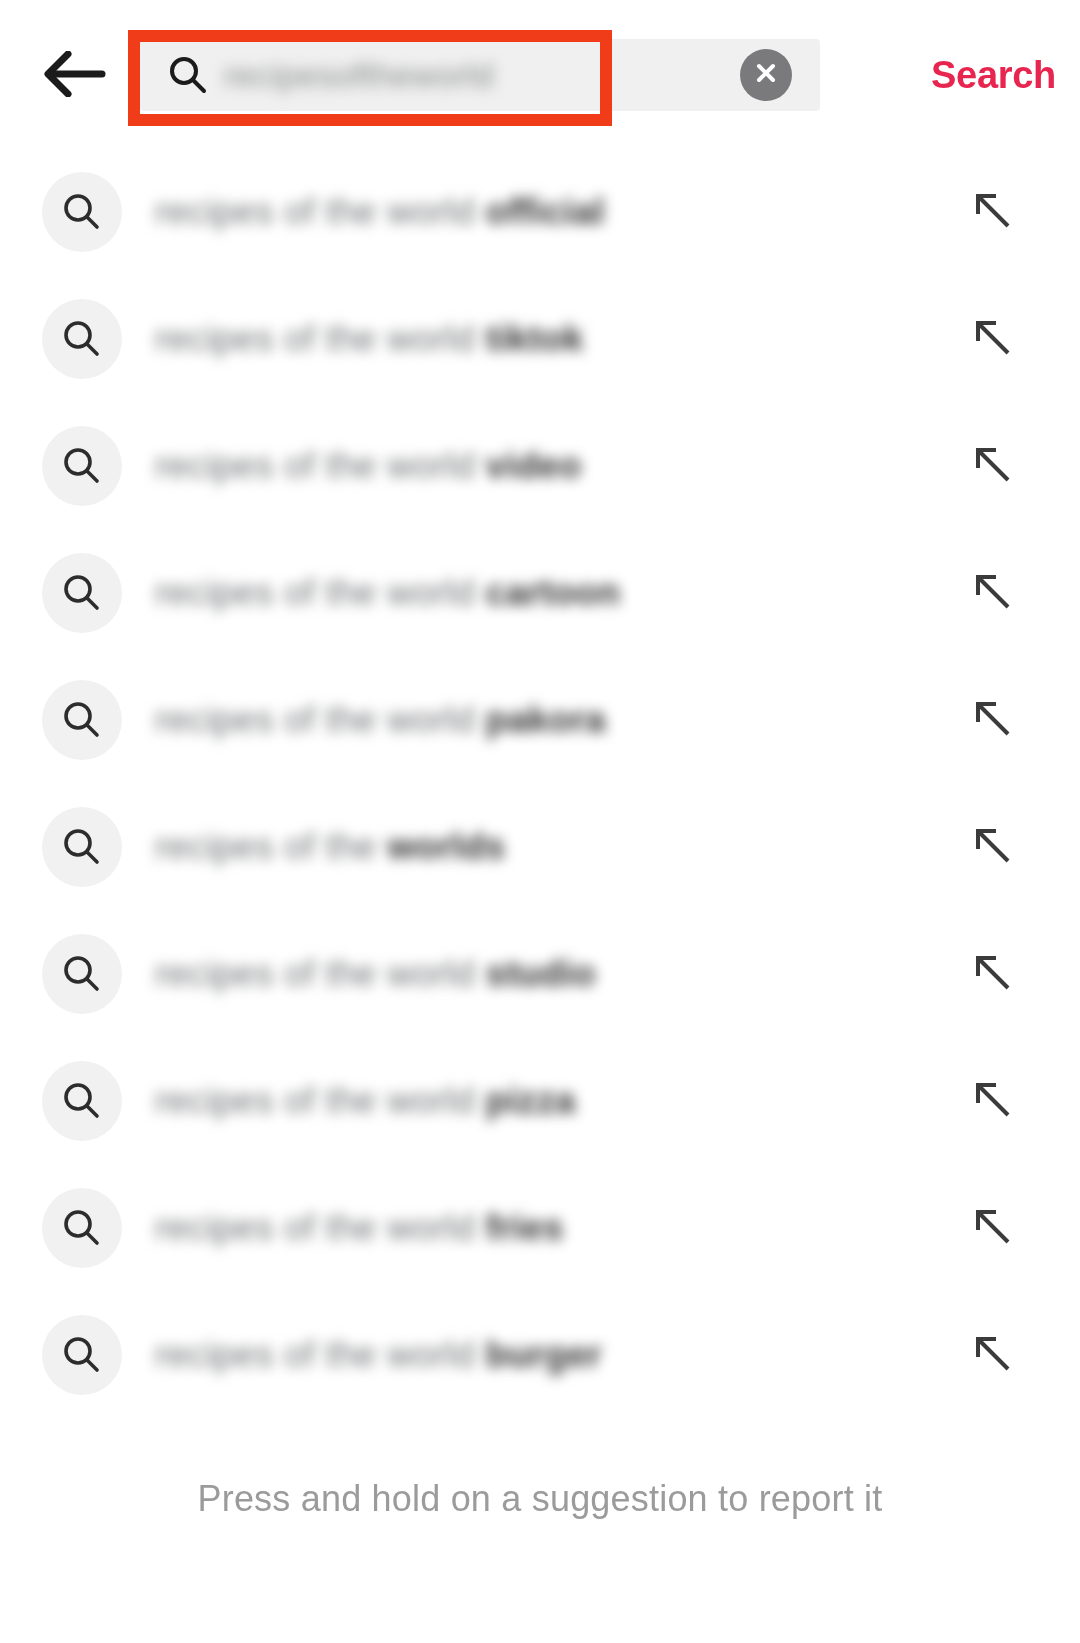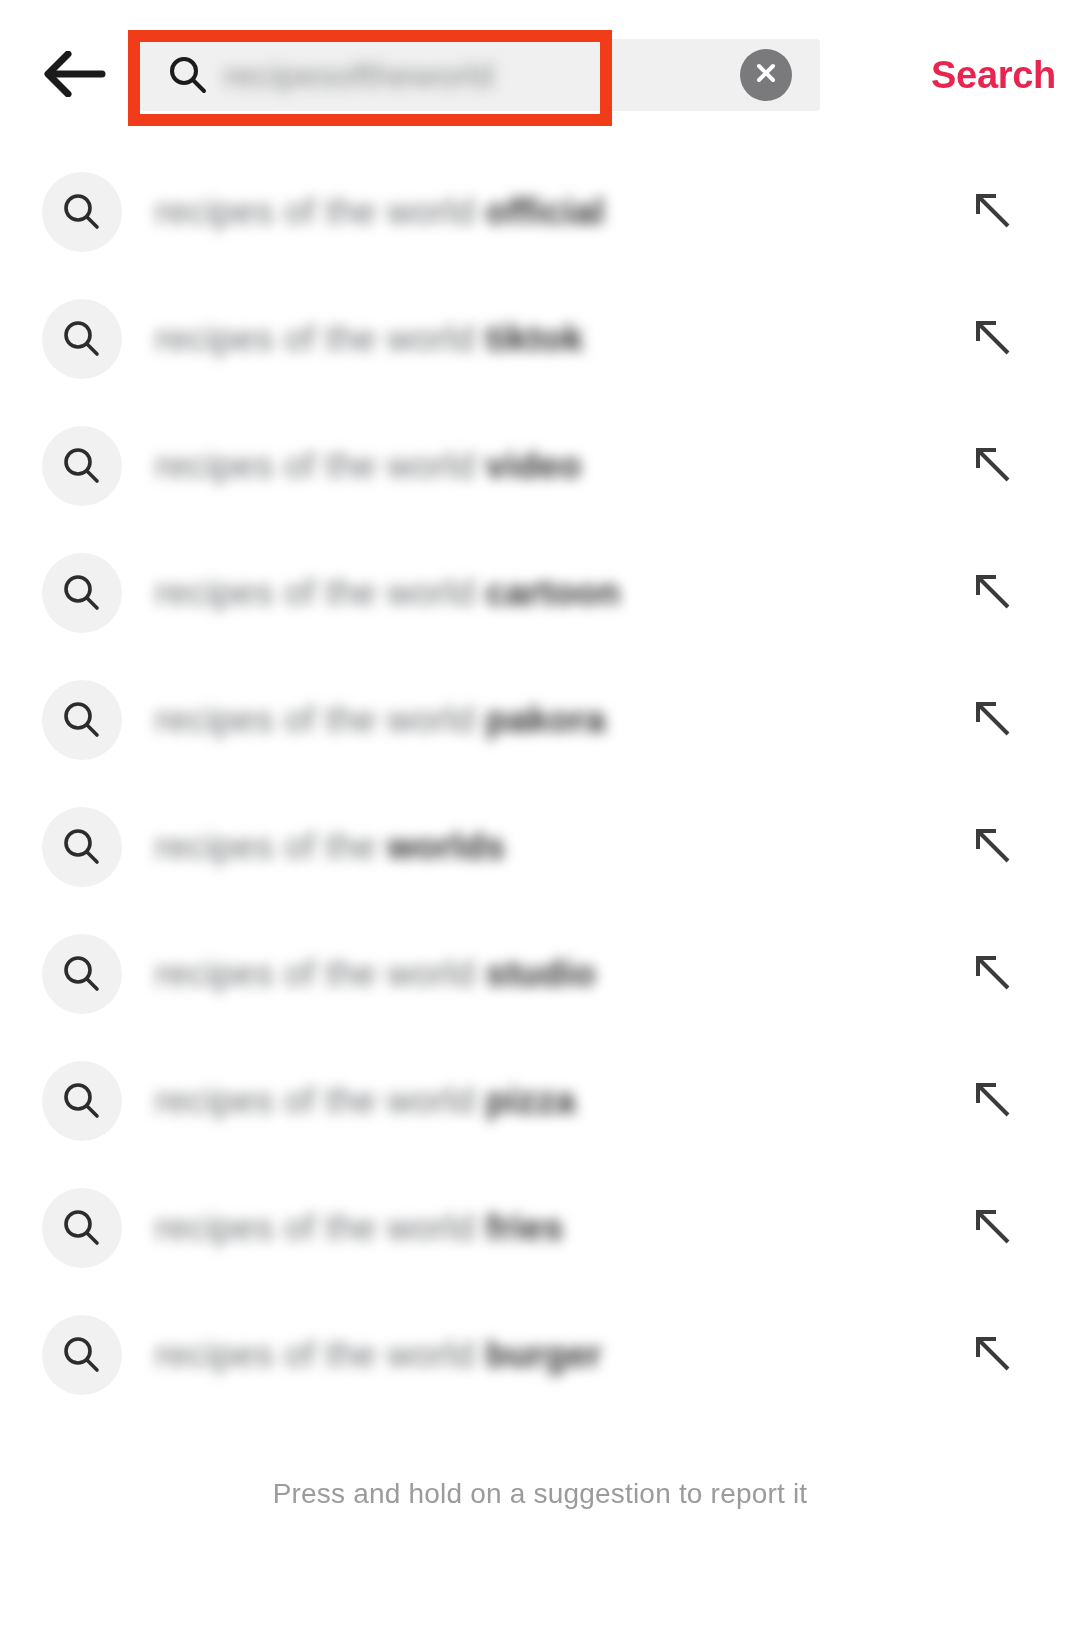--- a/index.html
+++ b/index.html
@@ -147,21 +147,21 @@
     display: flex; align-items: center; justify-content: center;
     cursor: pointer;
   }
 
   
   .footer-note {
     position: absolute;
     left: 0; top: 1478px;
     width: 1080px;
     text-align: center;
-    font-size: 28px;
+    font-size: 36px;
     color: #9b9b9b;
     letter-spacing: 0.2px;
   }
 </style>
 </head>
 <body>
 
 <div id="app">
 
   <div class="topbar">

